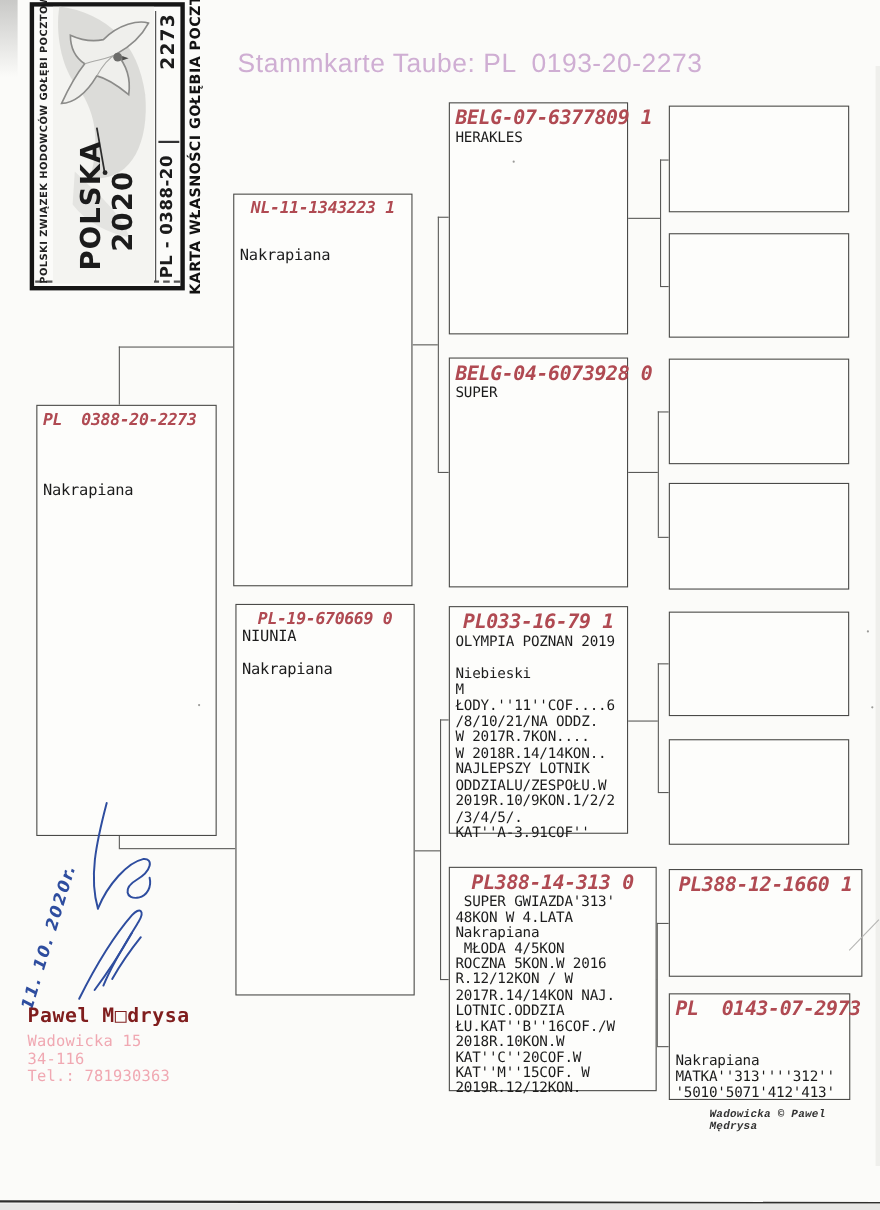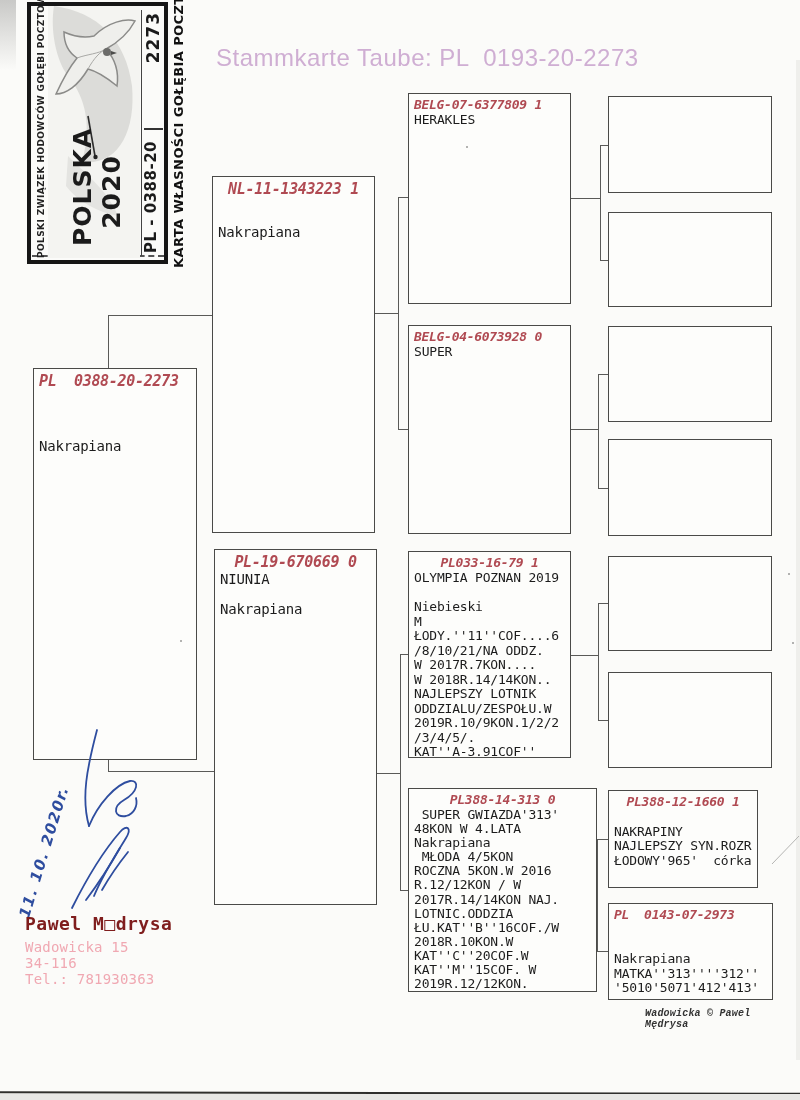--- a/index.html
+++ b/index.html
@@ -3,21 +3,21 @@
 <meta charset="utf-8">
 <style>
   html,body{margin:0;padding:0;}
   body{width:800px;height:1100px;position:relative;background:#fbfbf9;
        font-family:"DejaVu Sans Mono",monospace;overflow:hidden;}
   .abs{position:absolute;}
   
   .pbox{position:absolute;border:1px solid #4a4a48;background:#fdfdfb;box-sizing:border-box;}
   .ring{font:italic 600 15px "DejaVu Sans Mono",monospace;color:#b04a52;
         padding:3px 5px 0 5px;white-space:pre;letter-spacing:-0.3px;}
-  .ring.sm{font-size:13px;}
+  .ring.sm{font-size:18px;}
   .ring.ctr{text-align:center;}
   .pbody{font:13px/14.5px "DejaVu Sans Mono",monospace;color:#1c1c1c;
          padding:1px 4px 0 5px;white-space:pre-wrap;letter-spacing:-0.2px;}
   .pbody.tight{line-height:14.1px;}
   
   .hline,.vline{position:absolute;background:#5a5a58;}
   .hline{height:1px;}
   .vline{width:1px;}
   
   .vtext{position:absolute;transform-origin:top left;
@@ -182,26 +182,22 @@
 2019R.12/12KON.</div>
 </div>
 
 <div class="pbox" style="left:608px;top:96px;width:164px;height:97px;"></div>
 <div class="pbox" style="left:608px;top:212px;width:164px;height:95px;"></div>
 <div class="pbox" style="left:608px;top:326px;width:164px;height:96px;"></div>
 <div class="pbox" style="left:608px;top:439px;width:164px;height:97px;"></div>
 <div class="pbox" style="left:608px;top:556px;width:164px;height:95px;"></div>
 <div class="pbox" style="left:608px;top:672px;width:164px;height:96px;"></div>
 
-<div class="pbox" style="left:608px;top:790px;width:150px;height:98px;">
+<div class="pbox" style="left:608px;top:790px;width:176px;height:98px;">
   <div class="ring sm ctr">PL388-12-1660 1</div>
-  <div class="pbody">
-NAKRAPINY
-NAJLEPSZY SYN.ROZR
-ŁODOWY'965'  córka</div>
 </div>
 
 <div class="pbox" style="left:608px;top:903px;width:165px;height:97px;">
   <div class="ring sm">PL  0143-07-2973</div>
   <div class="pbody">
 
 Nakrapiana
 MATKA''313''''312''
 '5010'5071'412'413'</div>
 </div>

